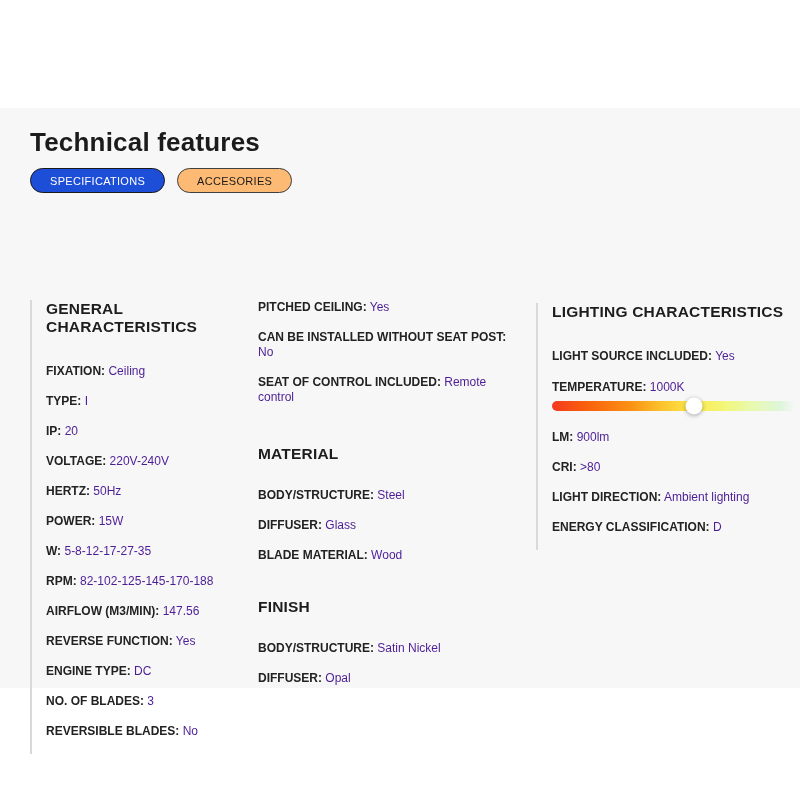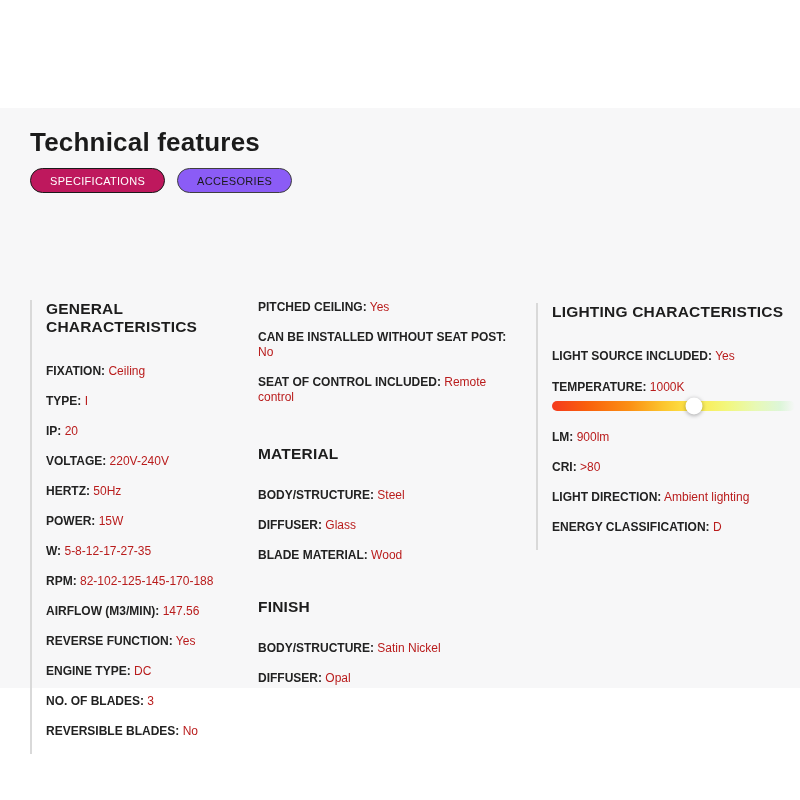--- a/index.html
+++ b/index.html
@@ -13,38 +13,38 @@
 
   
   .page-title { position:absolute; left:30px; top:127px; font-size:26px;
                 font-weight:700; color:#1b1b1b; letter-spacing:.2px; }
 
   
   .tabs { position:absolute; left:30px; top:168px; display:flex; gap:12px; }
   .tab { height:25px; padding:0 19px; border-radius:13px; font-size:11px;
          letter-spacing:.3px; font-family:"Liberation Sans",sans-serif;
          display:inline-flex; align-items:center; cursor:pointer; }
-  .tab.active { background:#be185d; color:#ffffff; border:1px solid #1a1a1a; }
-  .tab.inactive { background:#8b5cf6; color:#1a1a1a; border:1px solid #3f3f3f; }
+  .tab.active { background:#1d4ed8; color:#ffffff; border:1px solid #1a1a1a; }
+  .tab.inactive { background:#fdba74; color:#1a1a1a; border:1px solid #3f3f3f; }
 
   
   .col { position:absolute; top:255px; }
   .col-bordered { border-left:2px solid #d9d9d9; padding-left:14px; }
   .col1 { left:30px;  width:244px; min-height:433px;margin-top:45px; }
   .col2 { left:258px; width:254px; padding-top:45px; }
   .col3 { left:536px; width:259px;margin-top:48px; }
 
   h2.sec { font-size:15.5px; font-weight:700; color:#1d1d1d;
            letter-spacing:.2px; margin:0 0 28px; }
   h2.sec-material { margin:40px 0 25px; }
   h2.sec-finish   { margin:35px 0 25px; }
 
   .row { font-size:12px; line-height:15px; margin:0 0 15px; }
   .row .lbl { font-weight:700; color:#222222; }
-  .row .val { color:#b91c1c; }
+  .row .val { color:#4c1d95; }
   .row-tight { margin-bottom:16px; }
 
   
   .temp-bar { position:relative; width:243px; height:10px; border-radius:5px;
               margin:6px 0 19px; }
   .temp-knob { position:absolute; top:50%; transform:translate(-50%,-50%);
                width:17px; height:17px; border-radius:50%; background:#ffffff;
                box-shadow:0 1px 4px rgba(0,0,0,.35); }
 </style>
 </head>

